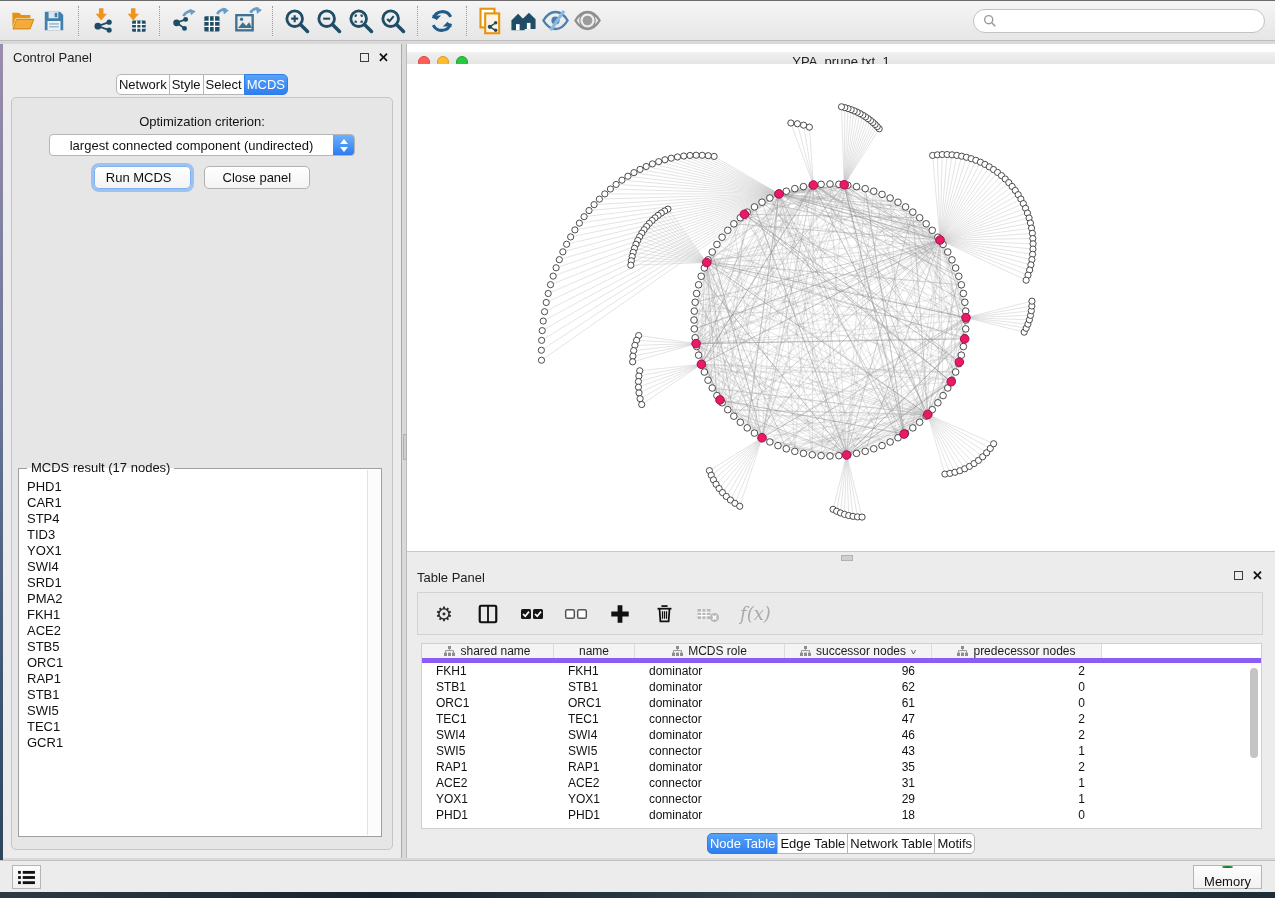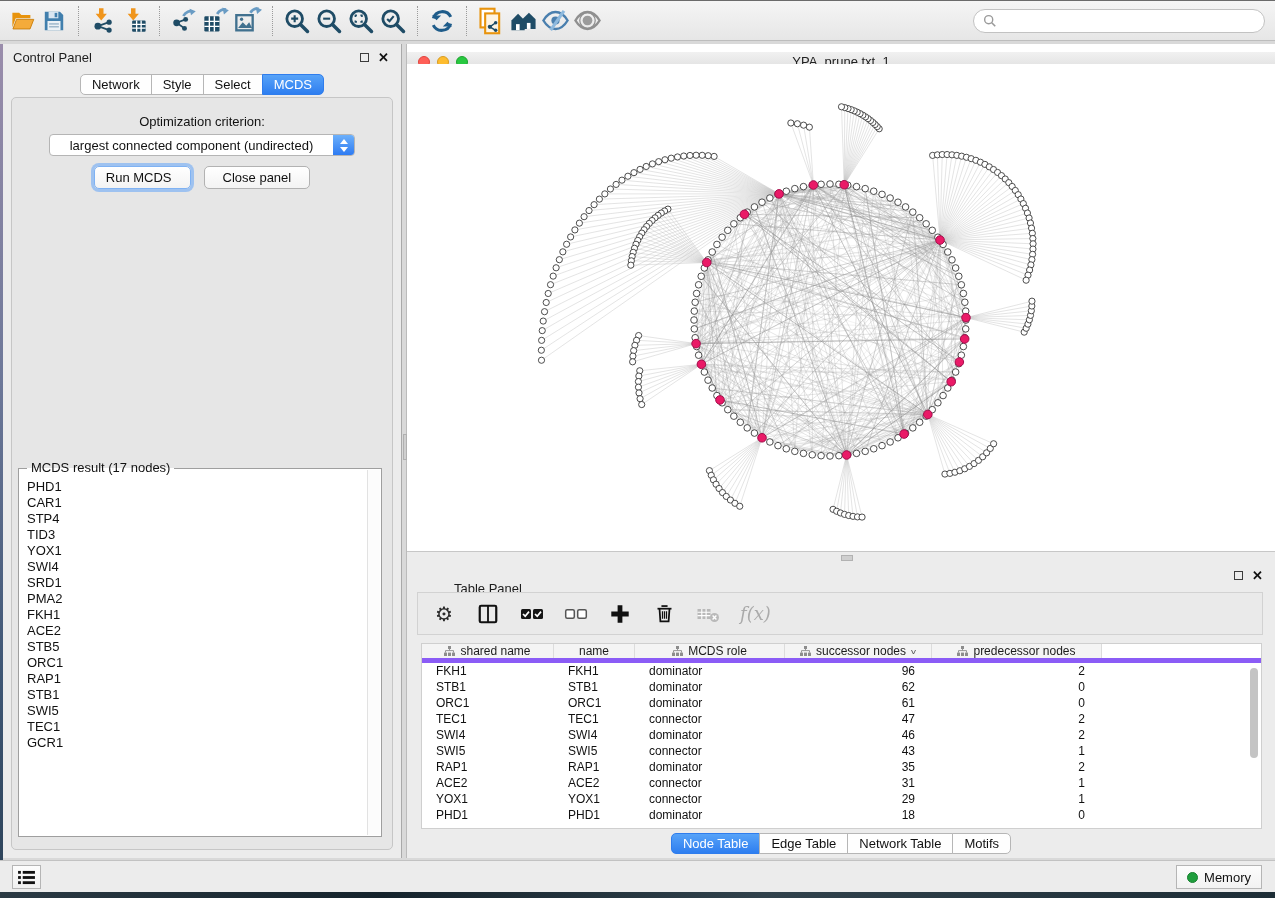--- a/index.html
+++ b/index.html
@@ -28,21 +28,21 @@
   .chrome-icons { display:flex; align-items:center; gap:9px; }
   .float-box { width:9px; height:9px; border:1.5px solid #3c3c3c; display:inline-block; }
   .close-x { font-size:13px; font-weight:bold; color:#111; line-height:1; }
 
   
   .control-panel { position:absolute; left:3px; top:44px; width:399px; height:814px;
     background:#ececec; border-right:1px solid #a9a9a9; }
   .cp-header { position:absolute; left:10px; top:6px; }
   .cp-chrome { position:absolute; right:12px; top:7px; }
   .seg-row { position:absolute; left:0; top:30px; width:100%; display:flex; justify-content:center; }
-  .seg { height:21px; padding:0 11px; display:flex; align-items:center; font-size:13px;
+  .seg { height:21px; padding:0 2px; display:flex; align-items:center; font-size:13px;
     background:#fefefe; border:1px solid #b6b6b6; margin-left:-1px; cursor:default; color:#111; }
   .seg:first-child { border-radius:5px 0 0 5px; margin-left:0; }
   .seg:last-child { border-radius:0 5px 5px 0; }
   .seg.active { background:linear-gradient(#57a3f8,#2e7ef0); border-color:#2f7ded; color:#fff; }
   .cp-content { position:absolute; left:8px; right:8px; top:53px; bottom:8px;
     background:#e6e6e6; border:1px solid #c6c6c6; border-radius:5px; }
   .opt-label { position:absolute; top:16px; width:100%; text-align:center; font-size:13px; color:#111; }
   .dropdown { position:absolute; left:37px; right:37px; top:36px; height:22px; background:#fff;
     border:1px solid #b5b5b5; border-radius:4px; display:flex; align-items:center; }
   .dropdown .dd-text { flex:1; text-align:center; font-size:13px; color:#111; }
@@ -77,21 +77,21 @@
   .net-title { position:absolute; width:100%; text-align:center; font-size:13px; color:#222; }
   .net-canvas { position:absolute; left:0; top:20px; width:869px; height:487px; background:#fff; }
   .net-bottom { position:absolute; left:0; bottom:0; width:100%; height:12px;
     background:#ececec; border-top:1px solid #c7c7c7; }
   .net-grip { position:absolute; left:50%; top:3px; width:12px; height:6px; background:#cfcfcf; border:1px solid #b2b2b2; }
   .split-grip { position:absolute; left:-4px; top:390px; width:4px; height:26px; background:#cfcfcf; border:1px solid #b0b0b0; }
 
   
   .table-panel { position:absolute; left:406px; top:563px; width:869px; height:295px;
     background:#ececec; border-left:1px solid #bbb; }
-  .tp-header { position:absolute; left:10px; top:18px;margin-left:37px; }
+  .tp-header { position:absolute; left:10px; top:7px; }
   .tp-chrome { position:absolute; right:12px; top:6px; }
   .tp-toolbar { position:absolute; left:10px; right:12px; top:29px; height:43px;
     background:#eaeaea; border:1px solid #d2d2d2; display:flex; align-items:center; padding-left:14px; gap:20px; }
   .tp-tool { display:flex; align-items:center; justify-content:center; width:24px; height:24px; }
   .fx-label { font-family:"DejaVu Serif", serif; font-style:italic; font-size:18px; color:#aaa; }
   .gear-glyph { font-size:20px; color:#2b2b2b; line-height:1; }
 
   .grid-wrap { position:absolute; left:14px; right:13px; top:80px; height:186px;
     background:#fff; border:1px solid #cfcfcf; overflow:hidden; }
   .grid-head { display:flex; height:19px; border-bottom:5px solid #8b5cf6; }
@@ -107,21 +107,21 @@
   .tp-tabs { position:absolute; left:0; top:270px; width:100%; display:flex; justify-content:center; }
 
   
   .status-bar { position:absolute; left:0; top:860px; width:1275px; height:32px;
     background:#ececec; border-top:1px solid #c2c2c2; }
   .list-btn { position:absolute; left:12px; top:4px; width:29px; height:24px;
     background:linear-gradient(#fdfdfd,#f0f0f0); border:1px solid #b5b5b5;
     display:flex; align-items:center; justify-content:center; }
   .memory-btn { position:absolute; right:13px; top:4px; height:24px; padding:0 10px;
     background:linear-gradient(#fdfdfd,#f2f2f2); border:1px solid #b5b5b5;
-    display:flex; align-items:center; gap:6px; font-size:13px; color:#111; font-family:inherit; }
+    display:flex; align-items:center; gap:6px; font-size:13px; color:#111; font-family:inherit;flex-direction:column; }
   .mem-dot { width:11px; height:11px; border-radius:50%; background:#1f9e3d; border:1px solid #16802f; }
 </style>
 </head>
 <body>
 
 <div class="toolbar">
   <span class="tb-icon">
     <svg width="27" height="27" viewBox="0 0 24 24">
         <path d="M2 5h7l2 2h8v3H6L3 18V5z" fill="#e8930c"></path>
         <path d="M3.5 19.5l3.2-8.5H22l-3.3 8.5z" fill="#f4ab3a" stroke="#c97d08" stroke-width="0.8"></path>

